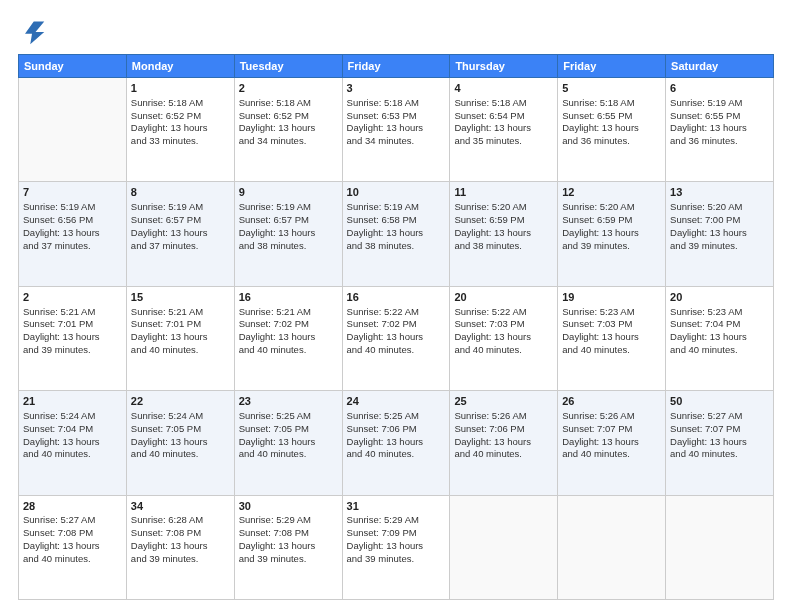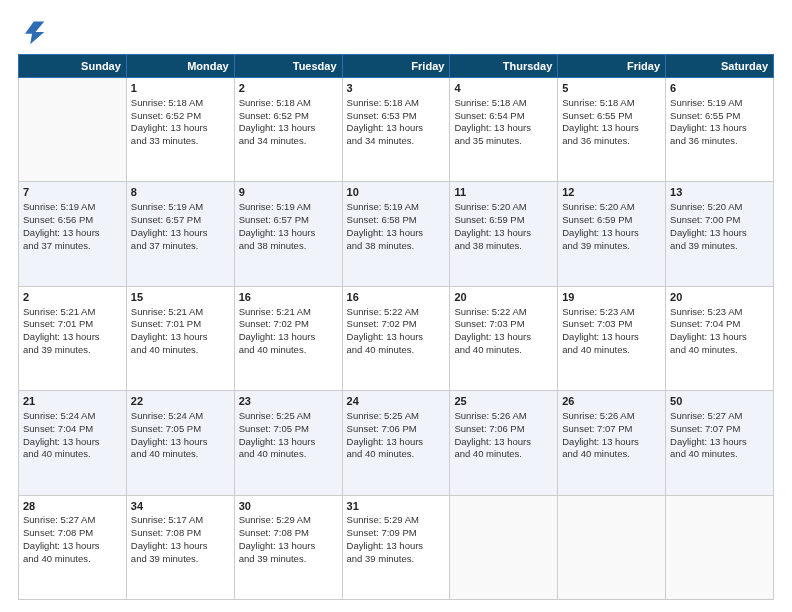--- a/index.html
+++ b/index.html
@@ -52,23 +52,23 @@
       font-size: 14px;
       color: #555;
     }
     .calendar-table {
       width: 100%;
       border-collapse: collapse;
       flex: 1;
       font-size: 10px;
     }
     .calendar-table thead th {
-      background-color: #0c4a6e;
+      background-color: #3b82f6;
       color: #fff;
-      text-align: right;
+      text-align: left;
       padding: 5px 5px;
       font-size: 11px;
       font-weight: bold;
       border: 1px solid #2e6db4;
     }
     .calendar-table tbody td {
       border: 1px solid #ccc;
       vertical-align: top;
       padding: 3px 4px;
       min-height: 70px;
@@ -326,21 +326,21 @@
         <tr>
           <td>
             <span class="day-number">28</span>
             <div>Sunrise: 5:27 AM</div>
             <div>Sunset: 7:08 PM</div>
             <div>Daylight: 13 hours</div>
             <div>and 40 minutes.</div>
           </td>
           <td>
             <span class="day-number">34</span>
-            <div>Sunrise: 5:17 AM</div>
+            <div>Sunrise: 6:28 AM</div>
             <div>Sunset: 7:08 PM</div>
             <div>Daylight: 13 hours</div>
             <div>and 39 minutes.</div>
           </td>
           <td>
             <span class="day-number">30</span>
             <div>Sunrise: 5:29 AM</div>
             <div>Sunset: 7:08 PM</div>
             <div>Daylight: 13 hours</div>
             <div>and 39 minutes.</div>

